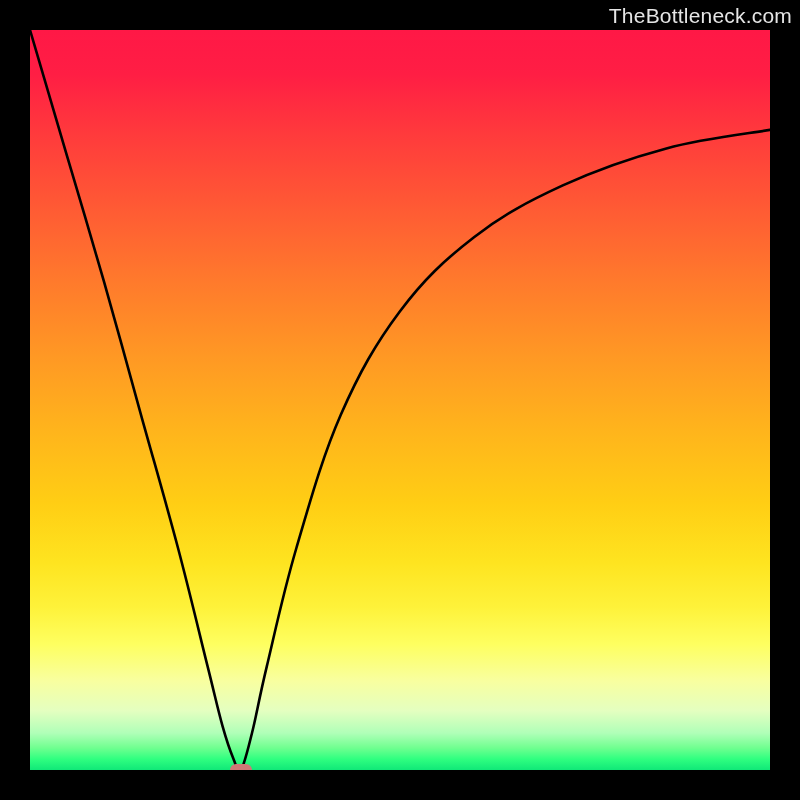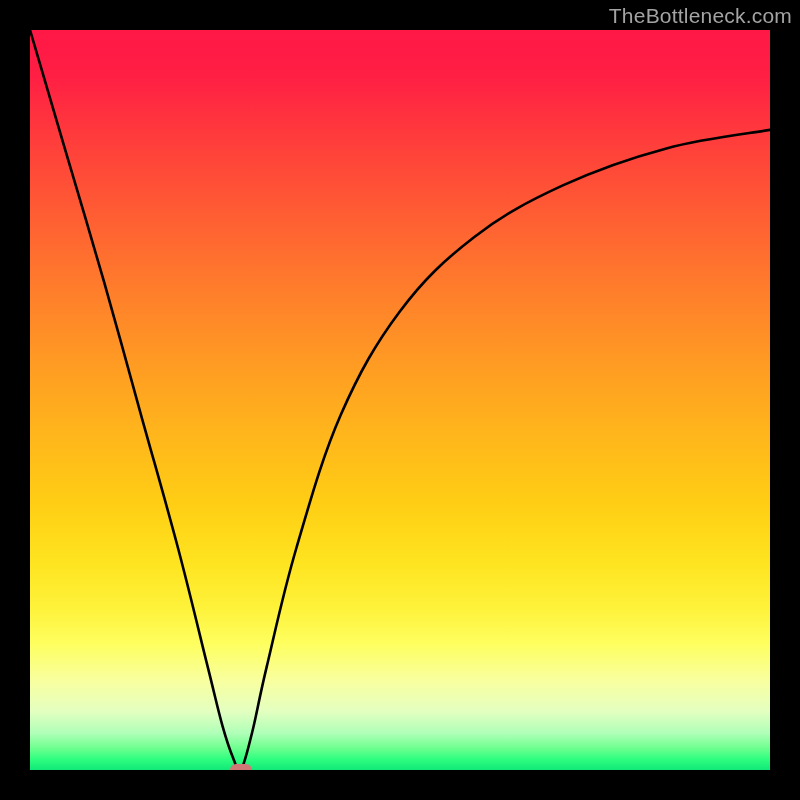--- a/index.html
+++ b/index.html
@@ -14,21 +14,21 @@
   .frame {
     position: relative;
     width: 800px;
     height: 800px;
     background: #000;
   }
   .attribution {
     position: absolute;
     top: 4px;
     right: 8px;
-    color: #a3a3a3;
+    color: #e5e5e5;
     font-size: 21px;
     font-weight: 500;
     letter-spacing: 0.2px;
     z-index: 10;
   }
   .plot-area {
     position: absolute;
     left: 30px;
     top: 30px;
     width: 740px;

